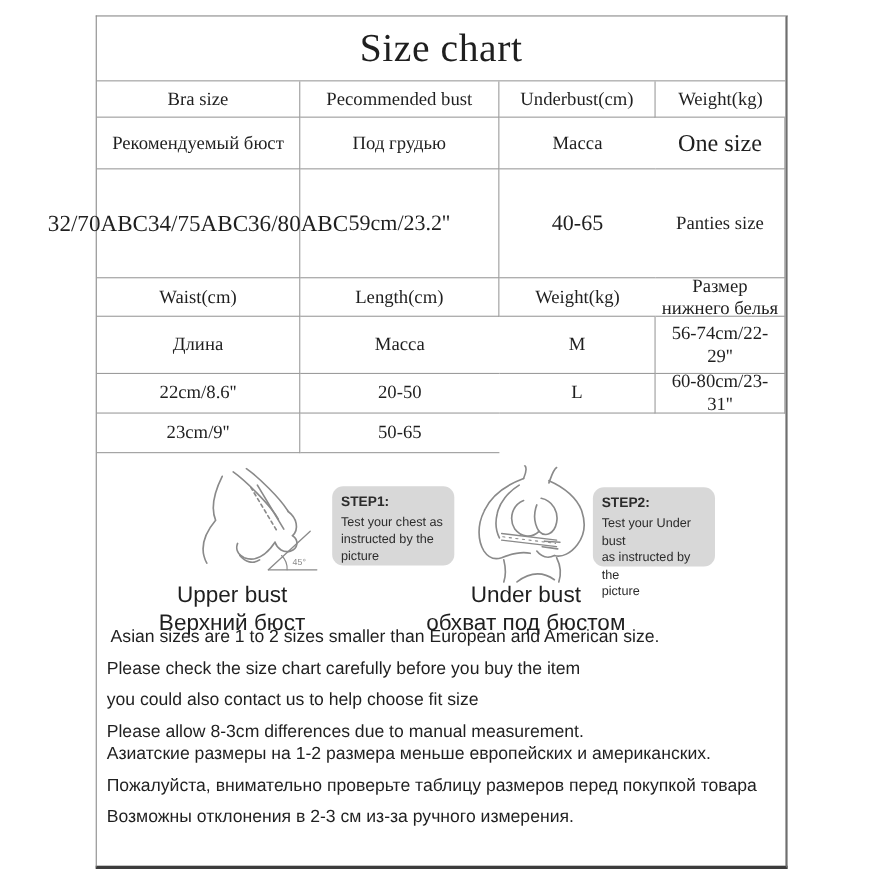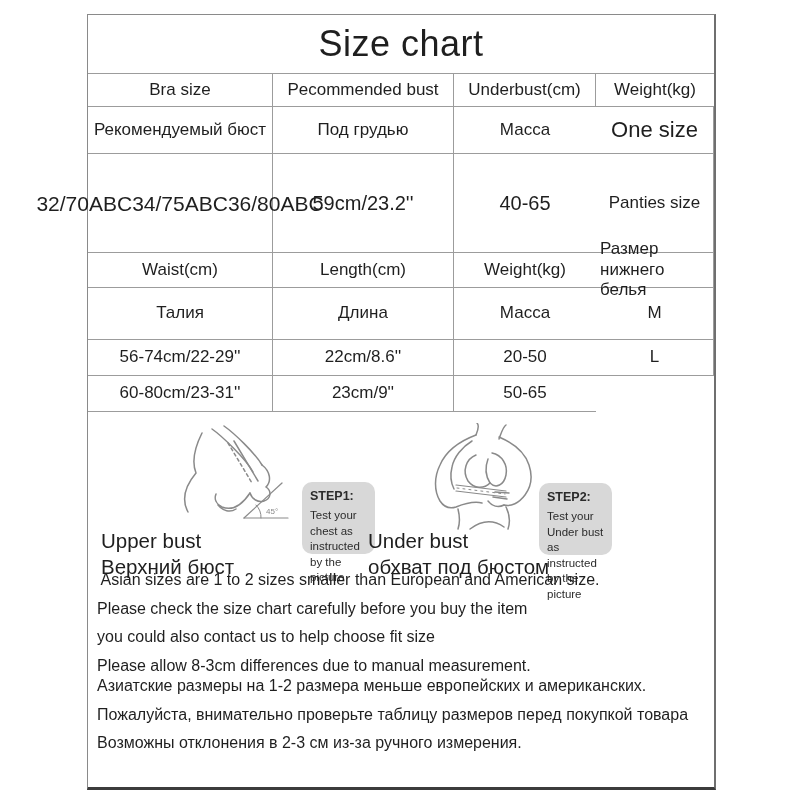--- a/index.html
+++ b/index.html
@@ -13,42 +13,42 @@
     border-top:1px solid #8a8a8a;border-left:1px solid #8a8a8a;
     border-right:2px solid #6f6f6f;border-bottom:3px solid #3c3c3c;
     background:#ffffff;box-sizing:content-box;
   }
   .size-table{
     display:grid;width:626px;
     grid-template-columns:185px 181px 142px 118px;
     grid-template-rows:59px 33px 47px 99px 35px 52px 36px 36px;
   }
   .cell{
-    display:flex;align-items:center;justify-content:center;
+    display:flex;align-items:center;justify-content:center;text-align:center;
     border-right:1px solid #9c9c9c;border-bottom:1px solid #9c9c9c;
-    box-sizing:border-box;font-size:17px;line-height:1.2;padding:2px 4px;
+    box-sizing:border-box;font-size:17px;line-height:1.2;padding:2px 4px;font-family:Liberation Serif, serif;
   }
   .cell.last-col{border-right:none;}
   .cell.title-cell{
     grid-column:1 / span 4;border-right:none;font-size:36px;letter-spacing:0.5px;
   }
   .cell.big{font-size:20px;}
   .bust-stack{display:flex;gap:0;}
   .bust-stack div{line-height:33px;font-size:21px;}
   .bottom-row{border-bottom:1px solid #9c9c9c;}
   .diagram-section{position:absolute;left:0;top:398px;width:626px;height:180px;}
   .fig{position:absolute;}
   .step-box{
-    position:absolute;width:73px;height:72px;background:#d8d8d8;border-radius:10px;
-    padding:7px 8px;box-sizing:border-box;color:#2b2b2b;margin-top:40px;
+    position:absolute;width:111px;height:72px;background:#d8d8d8;border-radius:10px;
+    padding:7px 8px;box-sizing:border-box;color:#2b2b2b;
   }
   .step-title{font-size:12.5px;font-weight:bold;margin-bottom:5px;}
   .step-line{font-size:11.5px;line-height:15.5px;font-weight:500;}
   .caption{
-    position:absolute;width:220px;font-size:20.5px;line-height:26px;
+    position:absolute;width:220px;text-align:center;font-size:20.5px;line-height:26px;
   }
   .notes{position:absolute;left:9px;width:610px;}
   .note-line{font-size:16px;line-height:28.5px;white-space:pre;}
   .notes-en{top:551px;}
   .notes-ru{top:657px;}
   svg{display:block;}
 </style>
 </head>
 <body>
 
@@ -77,21 +77,20 @@
       </div>
       <div class="cell big">59cm/23.2''</div>
       <div class="cell big last-col">40-65</div>
 
       <div class="cell">Panties size</div>
       <div class="cell">Waist(cm)</div>
       <div class="cell">Length(cm)</div>
       <div class="cell last-col">Weight(kg)</div>
 
       <div class="cell">Размер нижнего белья</div>
-      <div class="cell">Талия</div>
       <div class="cell">Длина</div>
       <div class="cell last-col">Масса</div>
 
       <div class="cell">M</div>
       <div class="cell">56-74cm/22-29''</div>
       <div class="cell">22cm/8.6''</div>
       <div class="cell last-col">20-50</div>
 
       <div class="cell bottom-row">L</div>
       <div class="cell bottom-row">60-80cm/23-31''</div>

